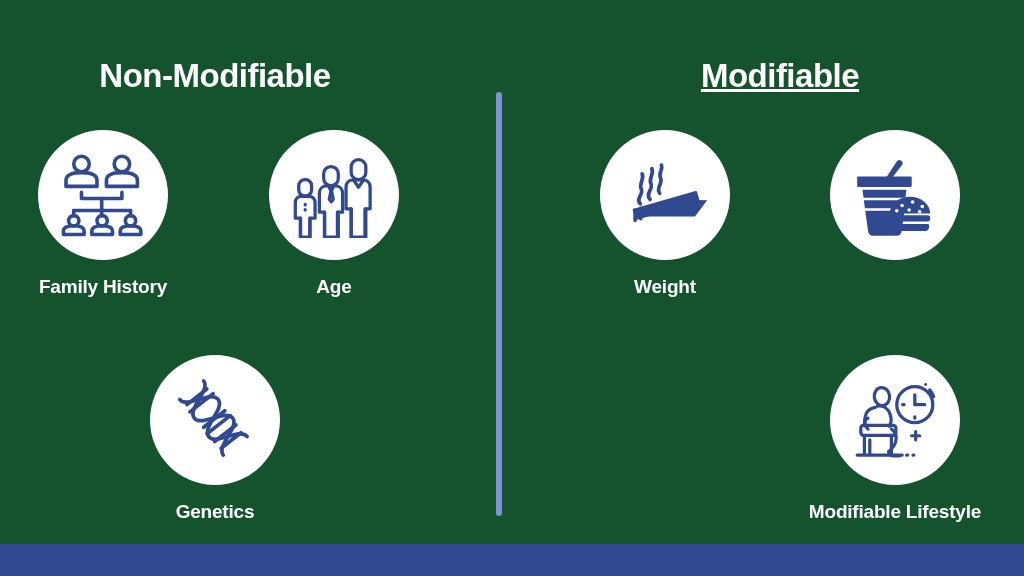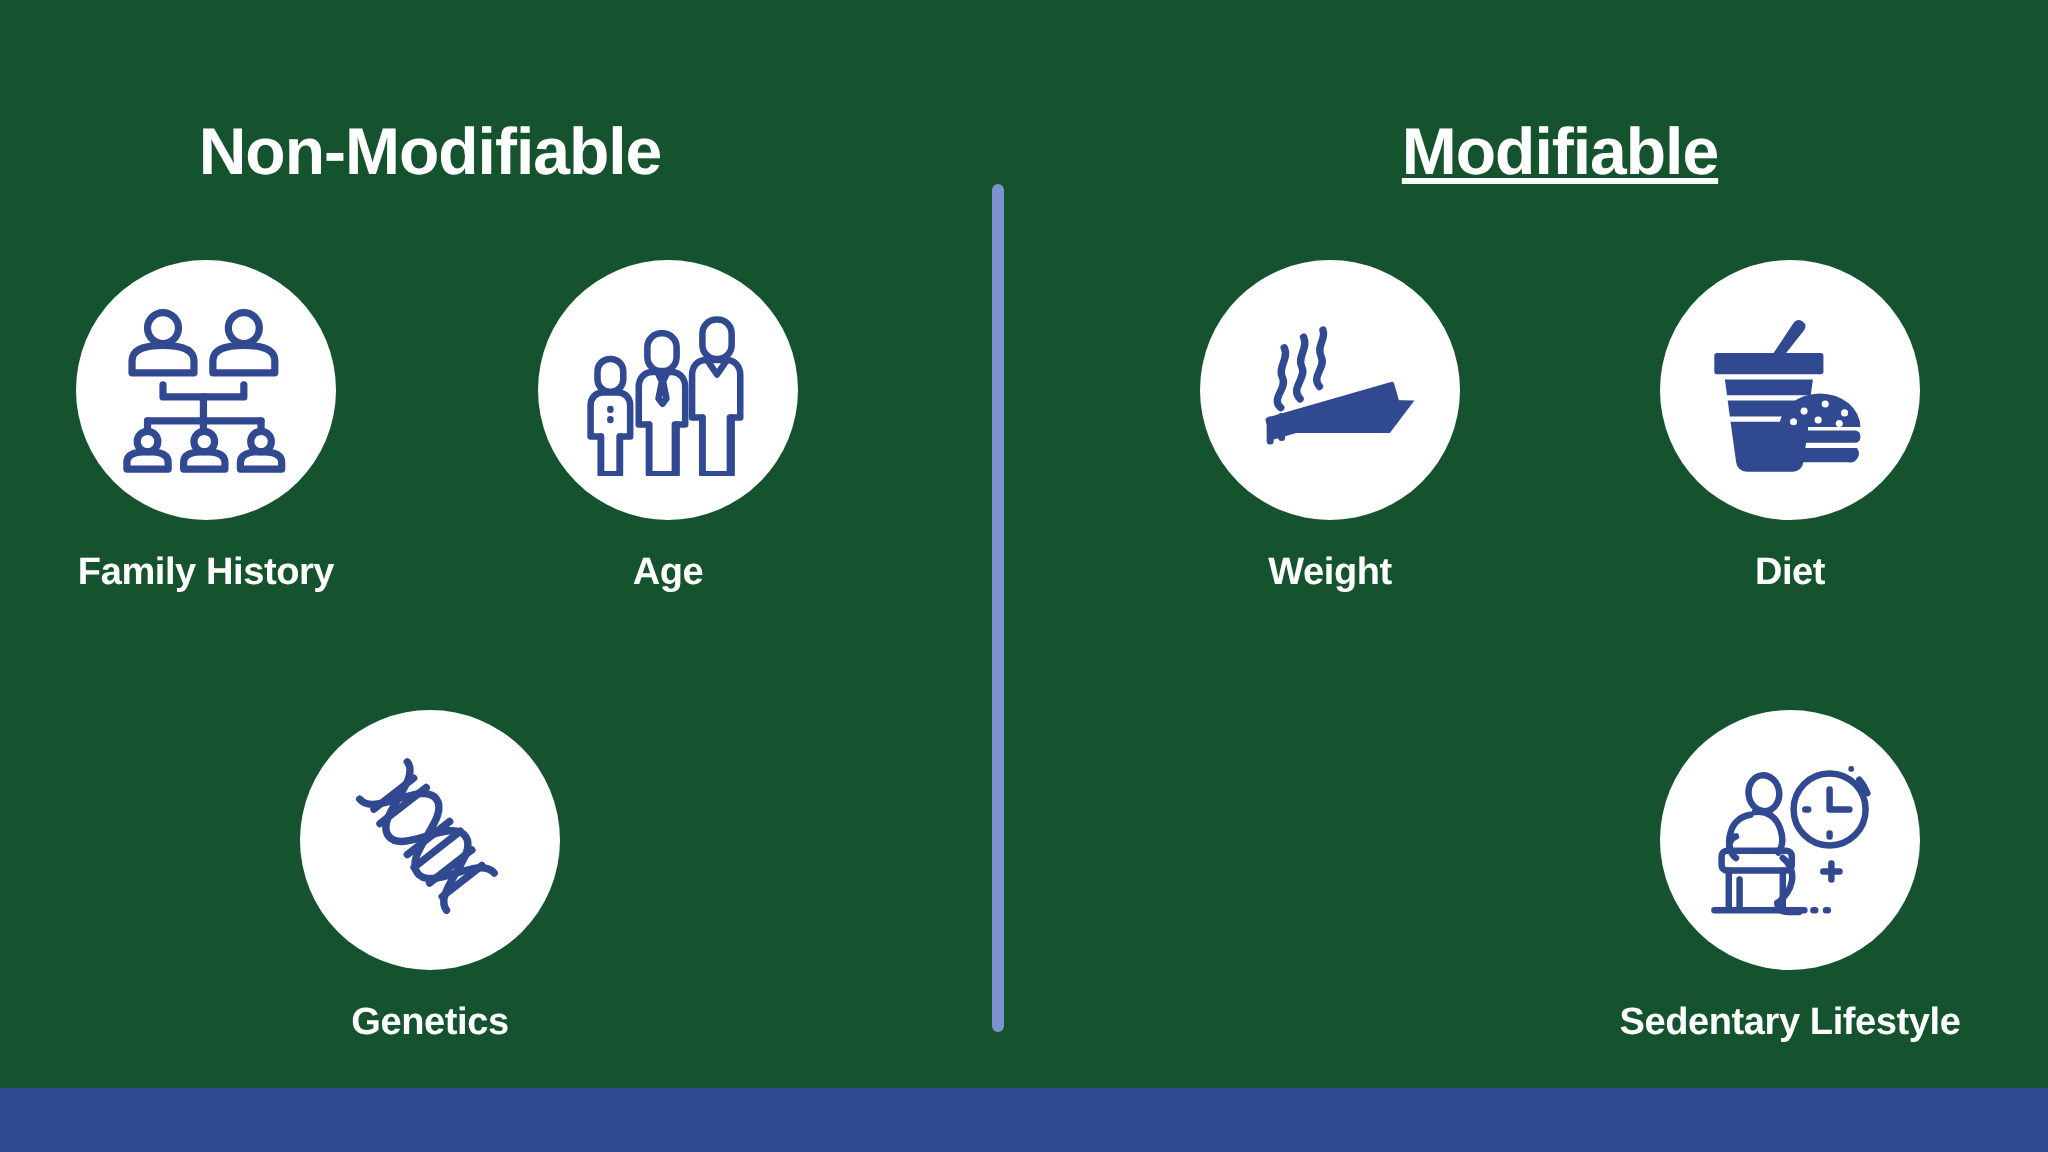--- a/index.html
+++ b/index.html
@@ -239,21 +239,20 @@
             <circle cx="58" cy="62" r="2"></circle>
             <circle cx="70" cy="58" r="2"></circle>
             <circle cx="81" cy="63" r="2"></circle>
             <circle cx="52" cy="68" r="2"></circle>
             <circle cx="66" cy="67" r="2"></circle>
             <circle cx="78" cy="69" r="2"></circle>
           </g>
         </svg>
       </span>
     </div>
-    <div class="item-label">Diet</div>
   </div>
 
 
   <div class="item" id="item-sedentary">
     <div class="badge">
       <span>
         <svg width="90" height="90" viewBox="0 0 100 100" fill="none" stroke="#314991" stroke-width="3.6" stroke-linecap="round" stroke-linejoin="round">
 
           <circle cx="72" cy="33" r="20"></circle>
           <path d="M72 22v11h11"></path>
@@ -274,16 +273,16 @@
 
           <path d="M16 67v20M46 67v20M22 72v15"></path>
 
           <path d="M46 60c4 3 6 8 5 13-1 5-4 9-8 12"></path>
           <path d="M43 85c0 3 2 5 6 5h6"></path>
 
           <path d="M8 89h50M63 89h1M70 89h1"></path>
         </svg>
       </span>
     </div>
-    <div class="item-label">Sedentary Lifestyle</div>
+    <div class="item-label">Modifiable Lifestyle</div>
   </div>
 
 </div>
 
 </body></html>

